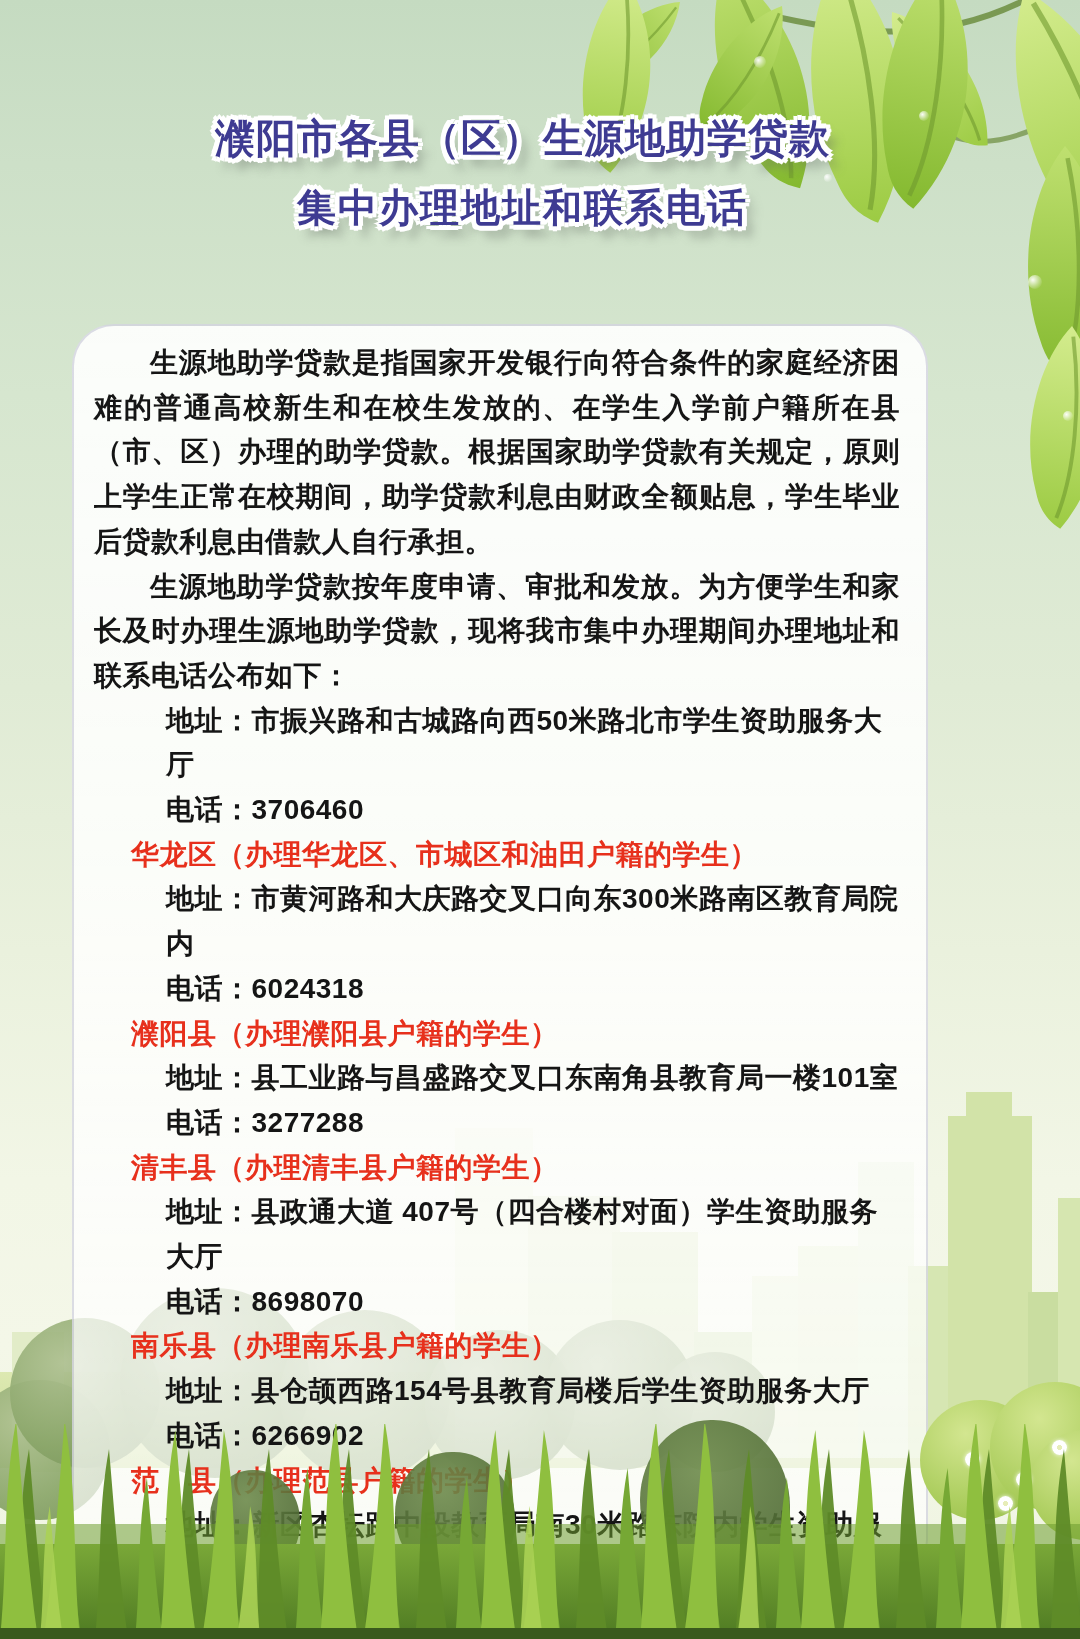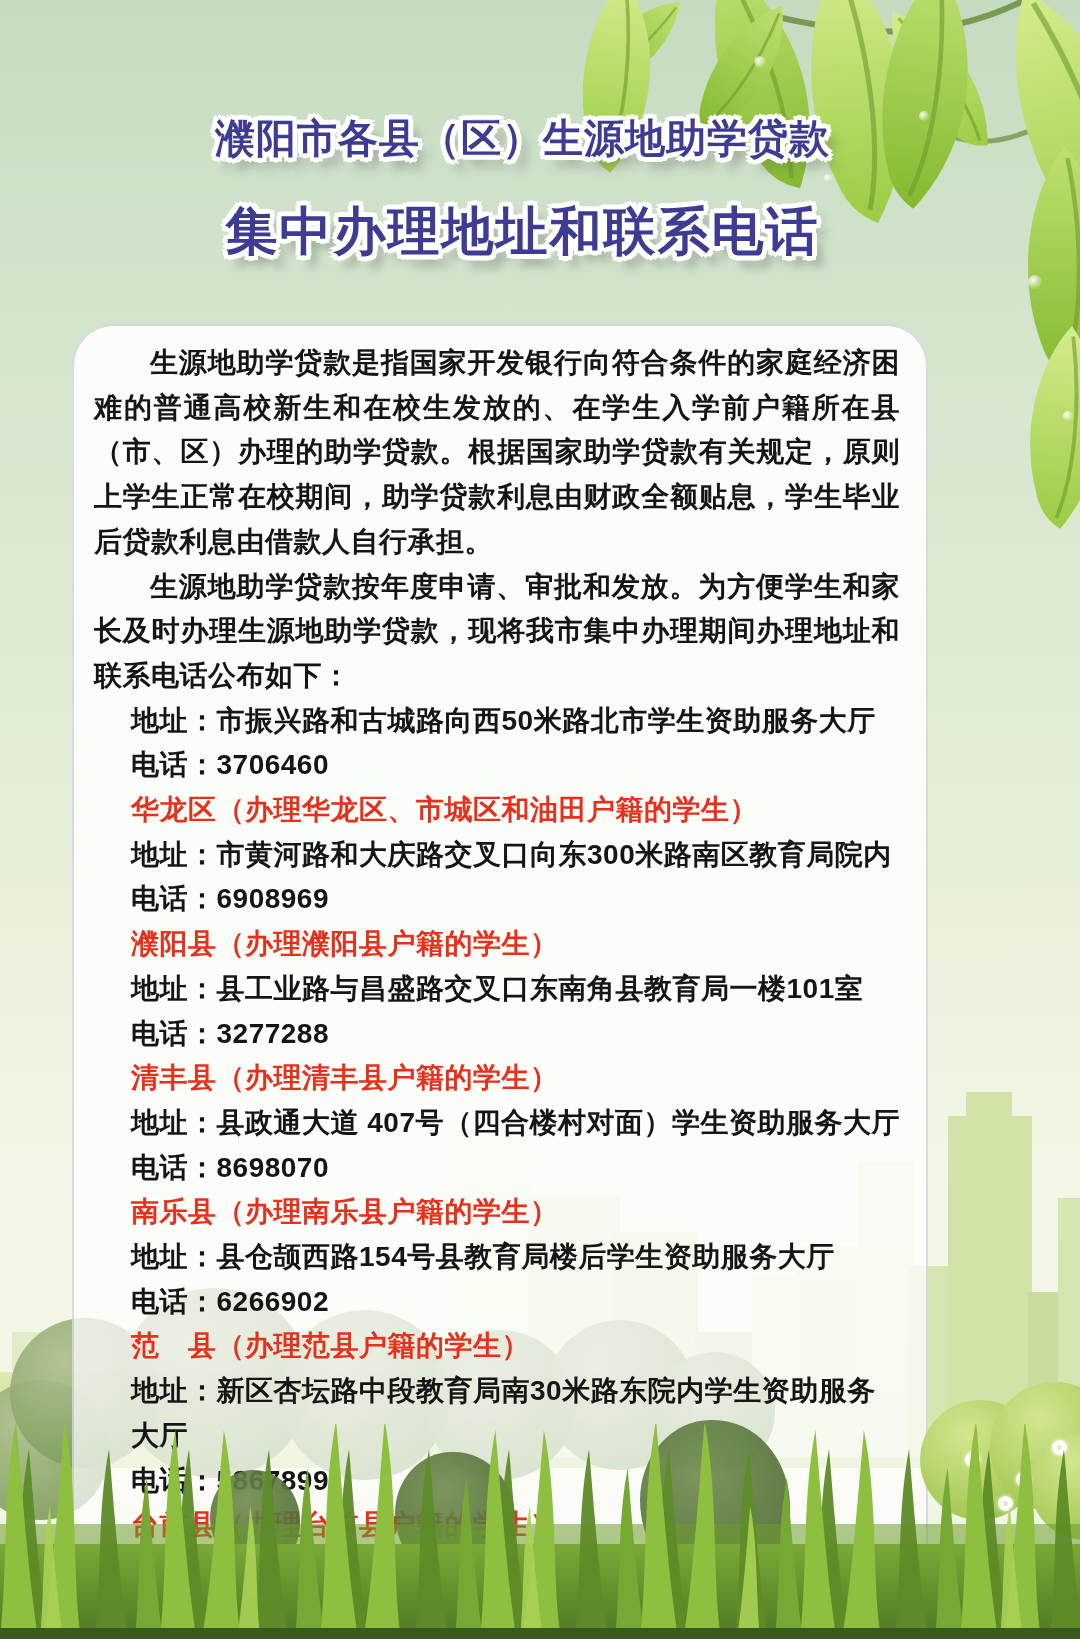--- a/index.html
+++ b/index.html
@@ -37,34 +37,34 @@
   
   .title{
     position:absolute;left:0;top:118px;width:1045px;text-align:center;z-index:7;
     font-family:"DejaVu Serif", serif;font-weight:bold;color:#3e3b92;line-height:1;
     text-shadow:
       -5px 0 0 #fff, 5px 0 0 #fff, 0 -5px 0 #fff, 0 5px 0 #fff,
       -4px -4px 0 #fff, 4px -4px 0 #fff, -4px 4px 0 #fff, 4px 4px 0 #fff,
       9px 11px 10px rgba(96,106,96,.55);
   }
   .title .l1{font-size:40px;letter-spacing:1px;}
-  .title .l2{font-size:52px;letter-spacing:2px;margin-top:47px;}
+  .title .l2{font-size:39px;letter-spacing:2px;margin-top:30px;}
   
   .panel{
     position:absolute;left:72px;top:324px;width:856px;height:1258px;z-index:3;
     box-sizing:border-box;border-radius:42px;
     border:2px solid rgba(150,150,180,.32);
     background:linear-gradient(180deg, rgba(255,255,255,.9) 0%, rgba(255,255,255,.83) 50%, rgba(255,255,255,.68) 100%);
     padding:15px 26px 0 20px;overflow:hidden;
     color:#151515;font-weight:bold;font-size:28px;line-height:44.7px;letter-spacing:.5px;
   }
   .panel p.intro{margin:0;text-indent:2em;text-align:justify;}
   .sections{margin-left:37px;}
   .sec-title{color:#e7301c;}
-  .sec-line{color:#151515;}
+  .sec-line{color:#151515;margin-left:35px;}
   
   .grass{position:absolute;left:0;bottom:0;z-index:5;}
   
   .leaves{position:absolute;right:0;top:-4px;z-index:6;}
 </style>
 </head>
 <body>
 
 <div class="bg"></div>
 <div class="lawn"></div>
@@ -106,21 +106,21 @@
   <div class="sections">
 
     <div class="section">
       <div class="sec-line"><span>地址：</span><span>市振兴路和古城路向西50米路北市学生资助服务大厅</span></div>
       <div class="sec-line"><span>电话：</span><span>3706460</span></div>
     </div>
 
     <div class="section">
       <div class="sec-title">华龙区（办理华龙区、市城区和油田户籍的学生）</div>
       <div class="sec-line"><span>地址：</span><span>市黄河路和大庆路交叉口向东300米路南区教育局院内</span></div>
-      <div class="sec-line"><span>电话：</span><span>6908969</span></div>
+      <div class="sec-line"><span>电话：</span><span>6024318</span></div>
     </div>
 
     <div class="section">
       <div class="sec-title">濮阳县（办理濮阳县户籍的学生）</div>
       <div class="sec-line"><span>地址：</span><span>县工业路与昌盛路交叉口东南角县教育局一楼101室</span></div>
       <div class="sec-line"><span>电话：</span><span>3277288</span></div>
     </div>
 
     <div class="section">
       <div class="sec-title">清丰县（办理清丰县户籍的学生）</div>

